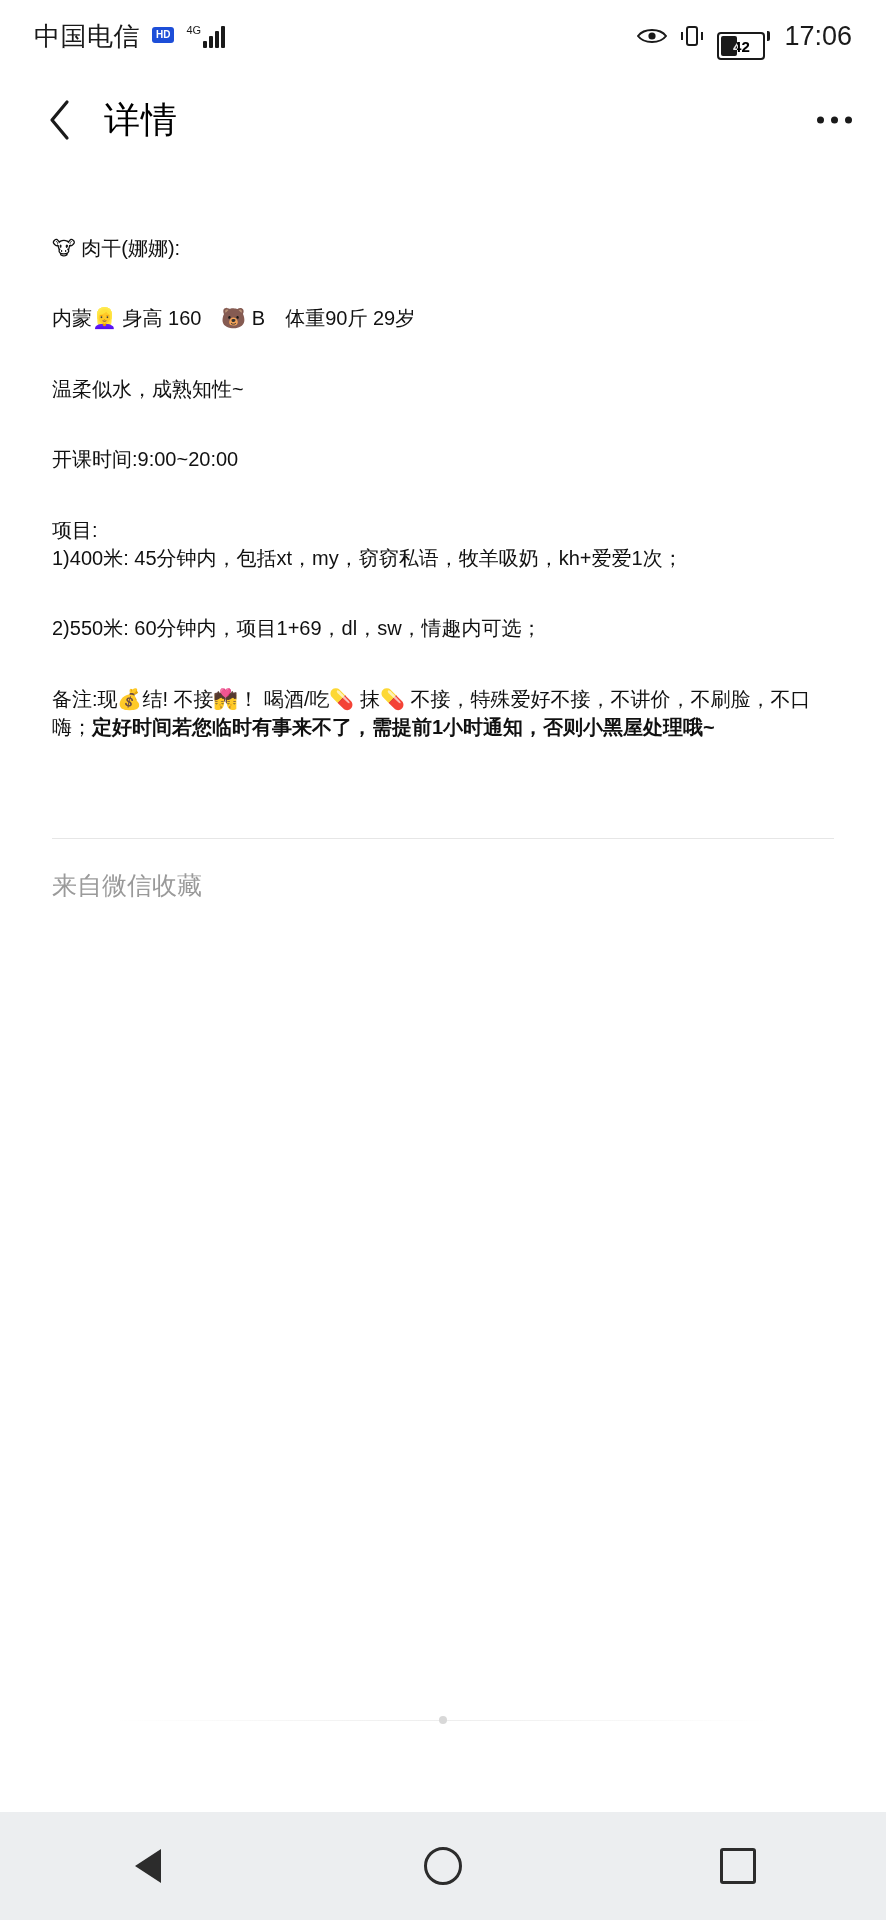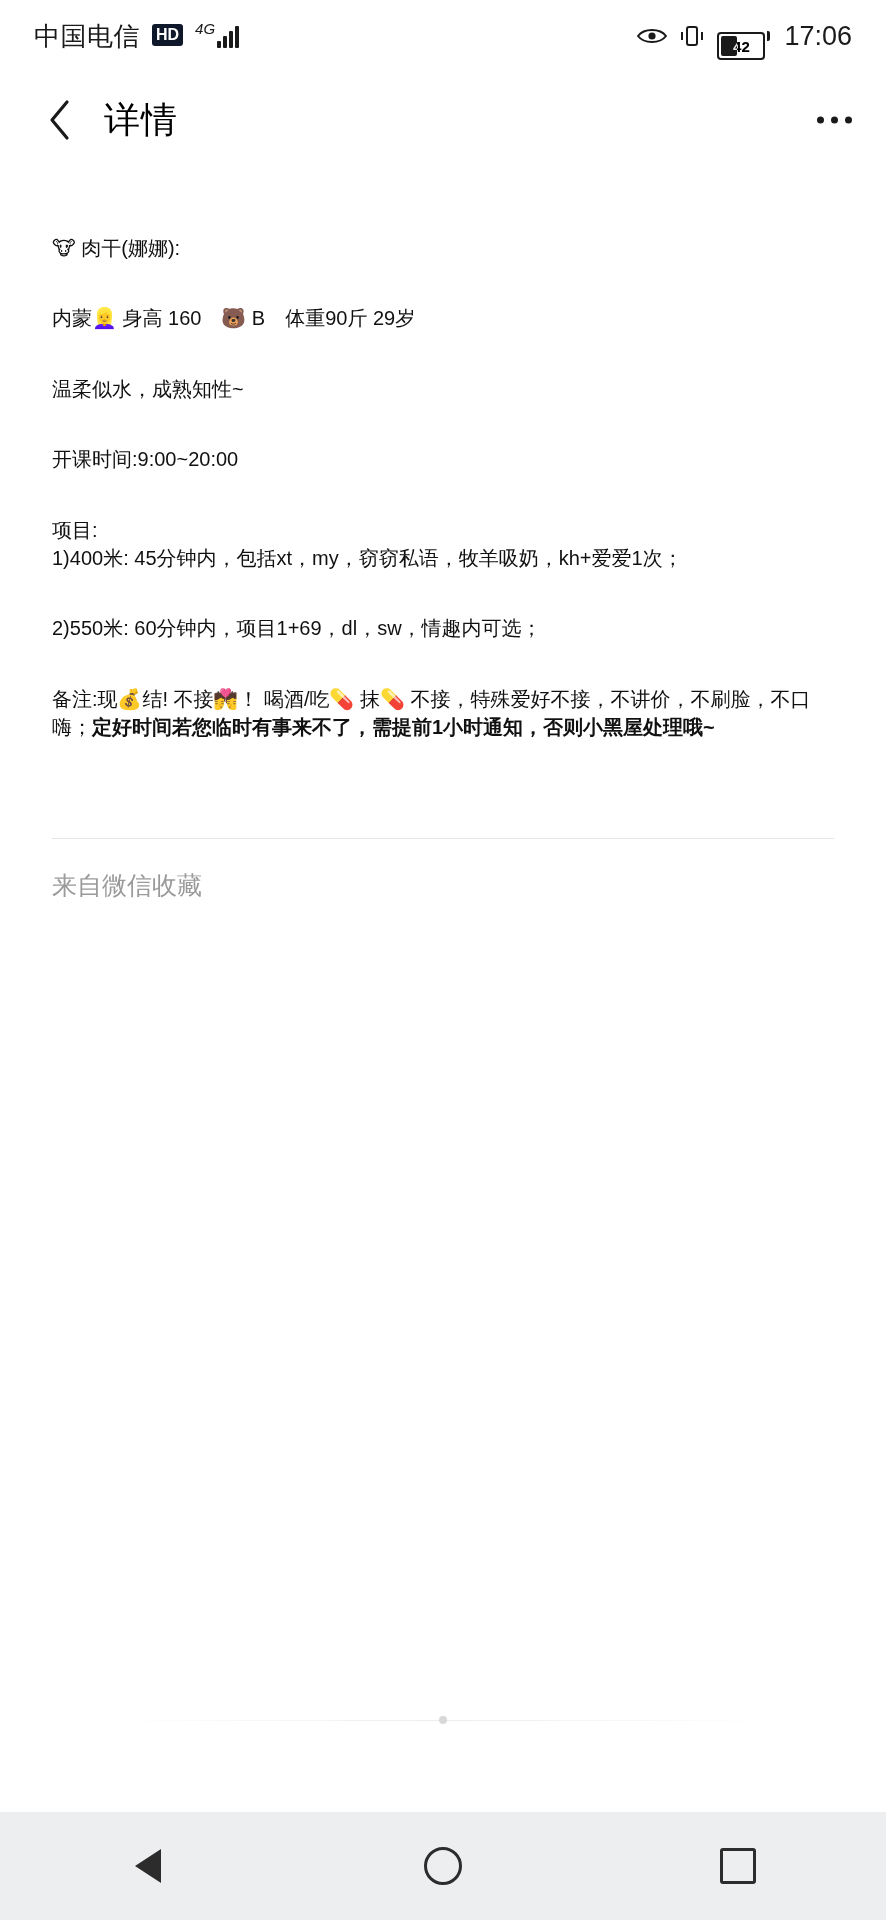--- a/index.html
+++ b/index.html
@@ -31,42 +31,41 @@
     display: flex;
     align-items: center;
     gap: 12px;
   }
   .carrier {
     font-size: 26px;
     letter-spacing: 0.5px;
   }
   .hd-badge {
     display: inline-block;
-    background: #0f172a;
+    background: #1d4ed8;
     color: #fff;
-    font-size: 16px;
+    font-size: 10px;
     font-weight: bold;
     line-height: 1;
     padding: 3px 4px;
     border-radius: 3px;
     position: relative;
     top: -1px;
   }
   .net-group {
     display: flex;
     align-items: flex-end;
     gap: 2px;
   }
   .net-type {
-    font-size: 15px;
+    font-size: 11px;
     line-height: 1;
     position: relative;
     top: -12px;
     color: #1a1a1a;
-    font-style: italic;
   }
   .signal-bars {
     display: flex;
     align-items: flex-end;
     gap: 2px;
     height: 24px;
   }
   .signal-bars i {
     display: block;
     width: 4px;

